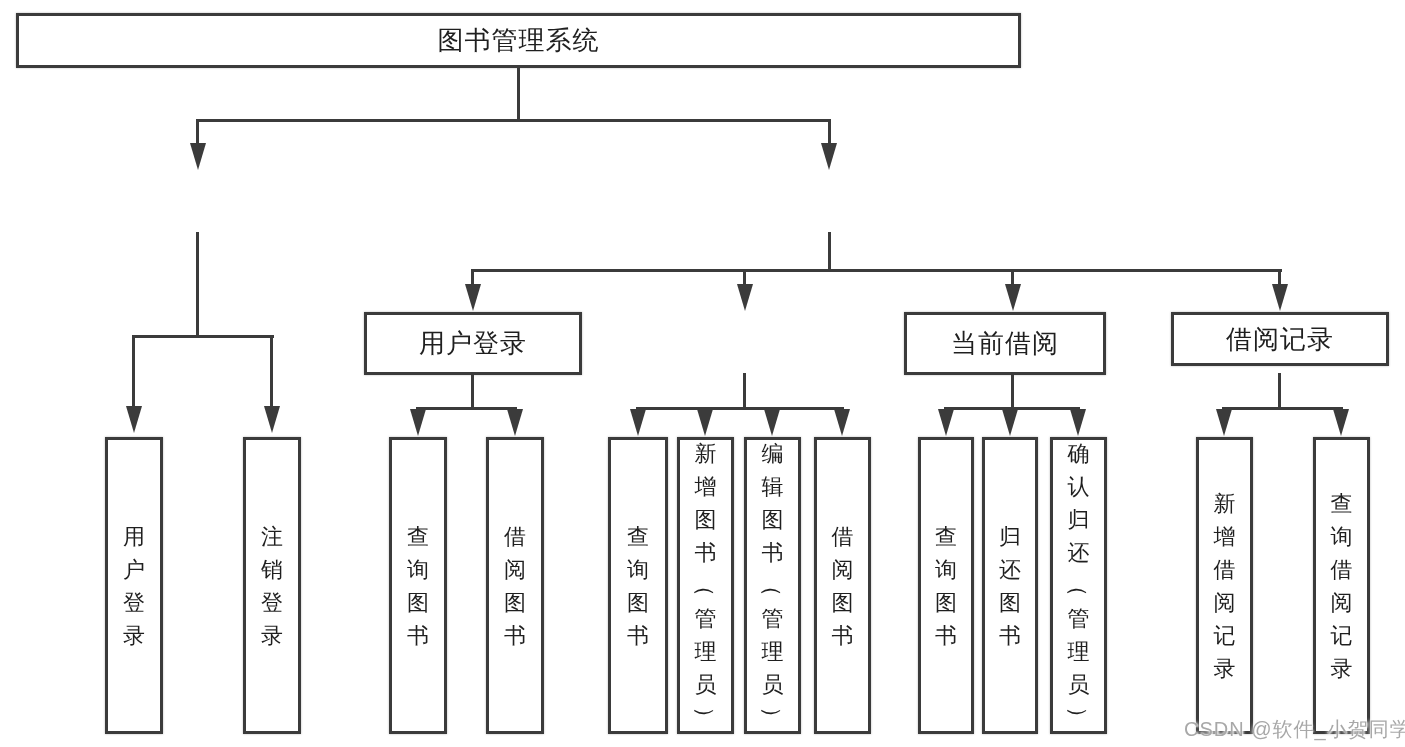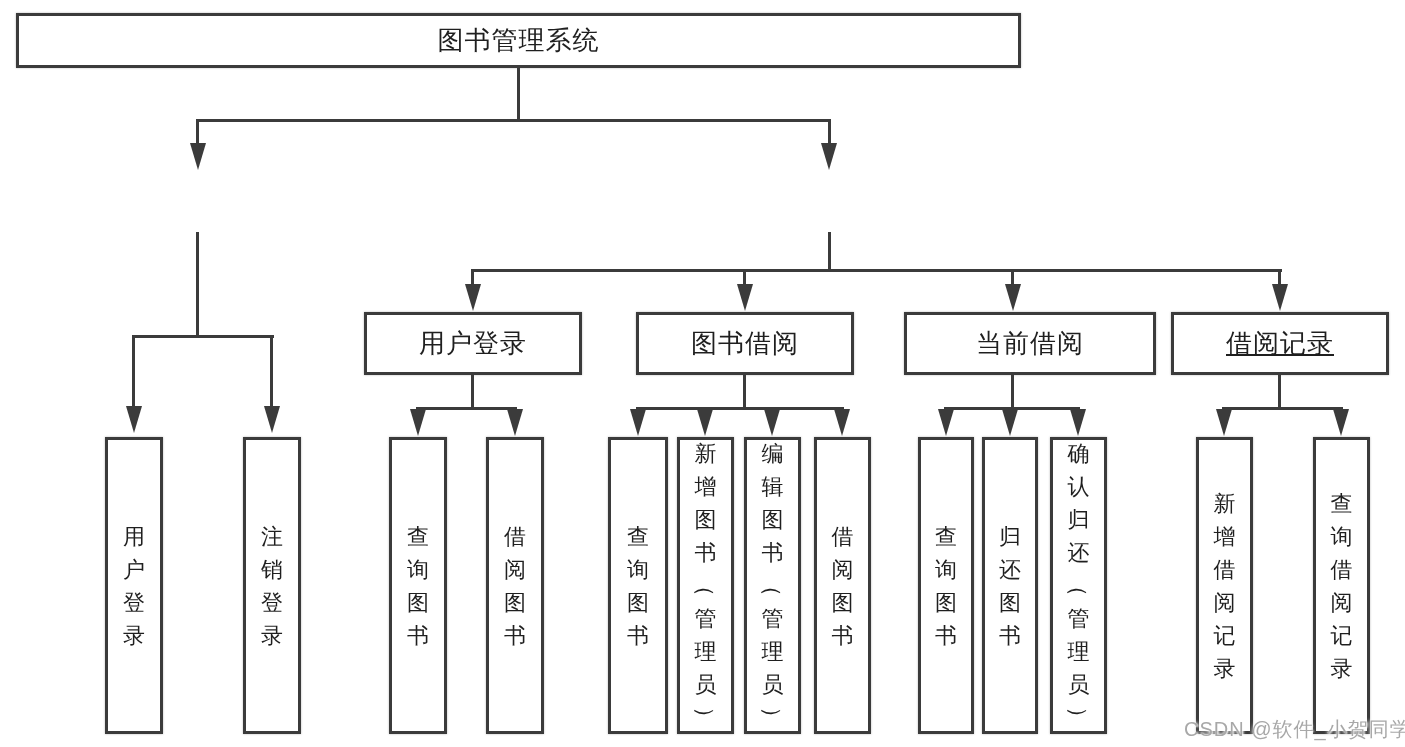--- a/index.html
+++ b/index.html
@@ -61,27 +61,24 @@
   <div class="line" style="left:743px;top:269px;width:3px;height:18px;"></div>
   <div class="arrow" style="left:737px;top:284px;"></div>
   <div class="line" style="left:1011px;top:269px;width:3px;height:18px;"></div>
   <div class="arrow" style="left:1005px;top:284px;"></div>
   <div class="line" style="left:1278px;top:269px;width:3px;height:18px;"></div>
   <div class="arrow" style="left:1272px;top:284px;"></div>
 
   <div class="box hbox" style="left:364px;top:312px;width:218px;height:63px;">
     <span>用户登录</span>
   </div>
-  <div class="box hbox" style="left:636px;top:312px;width:218px;height:63px;">
-    <span>图书借阅</span>
-  </div>
-  <div class="box hbox" style="left:904px;top:312px;width:252px;height:63px;">
+  <div class="box hbox" style="left:904px;top:312px;width:202px;height:63px;">
     <span>当前借阅</span>
   </div>
-  <div class="box hbox" style="left:1171px;top:312px;width:218px;height:63px;text-decoration:underline;">
+  <div class="box hbox" style="left:1171px;top:312px;width:218px;height:54px;">
     <span>借阅记录</span>
   </div>
 
   <div class="line" style="left:471px;top:373px;width:3px;height:37px;"></div>
   <div class="line" style="left:416px;top:407px;width:101px;height:3px;"></div>
   <div class="arrow" style="left:410px;top:409px;"></div>
   <div class="arrow" style="left:507px;top:409px;"></div>
 
   <div class="line" style="left:743px;top:373px;width:3px;height:37px;"></div>
   <div class="line" style="left:636px;top:407px;width:208px;height:3px;"></div>

